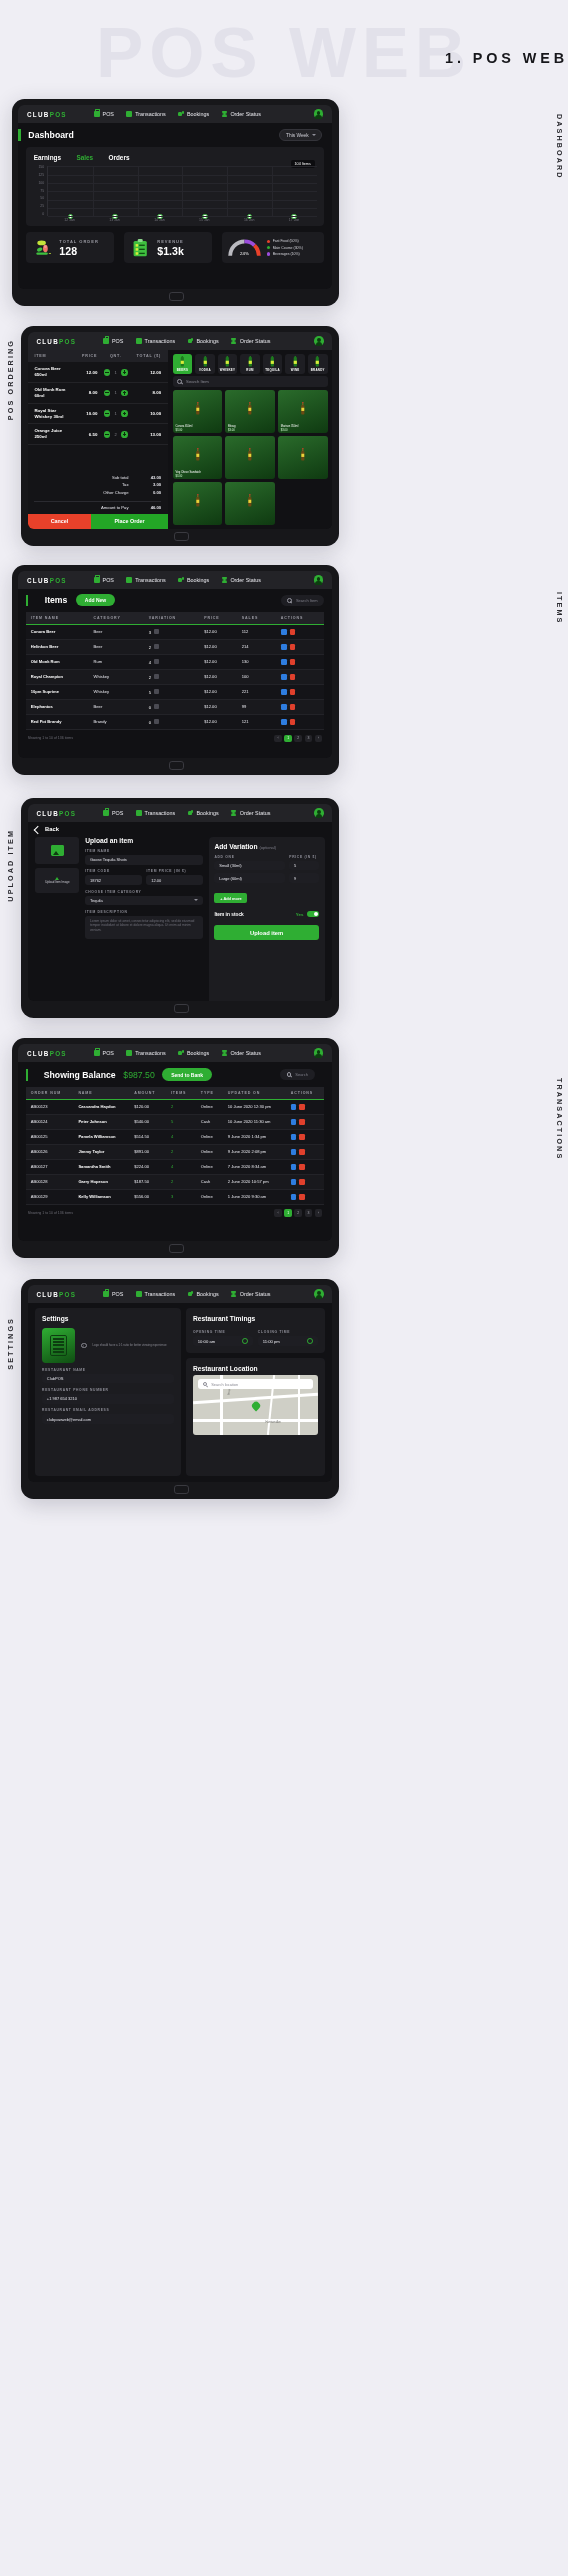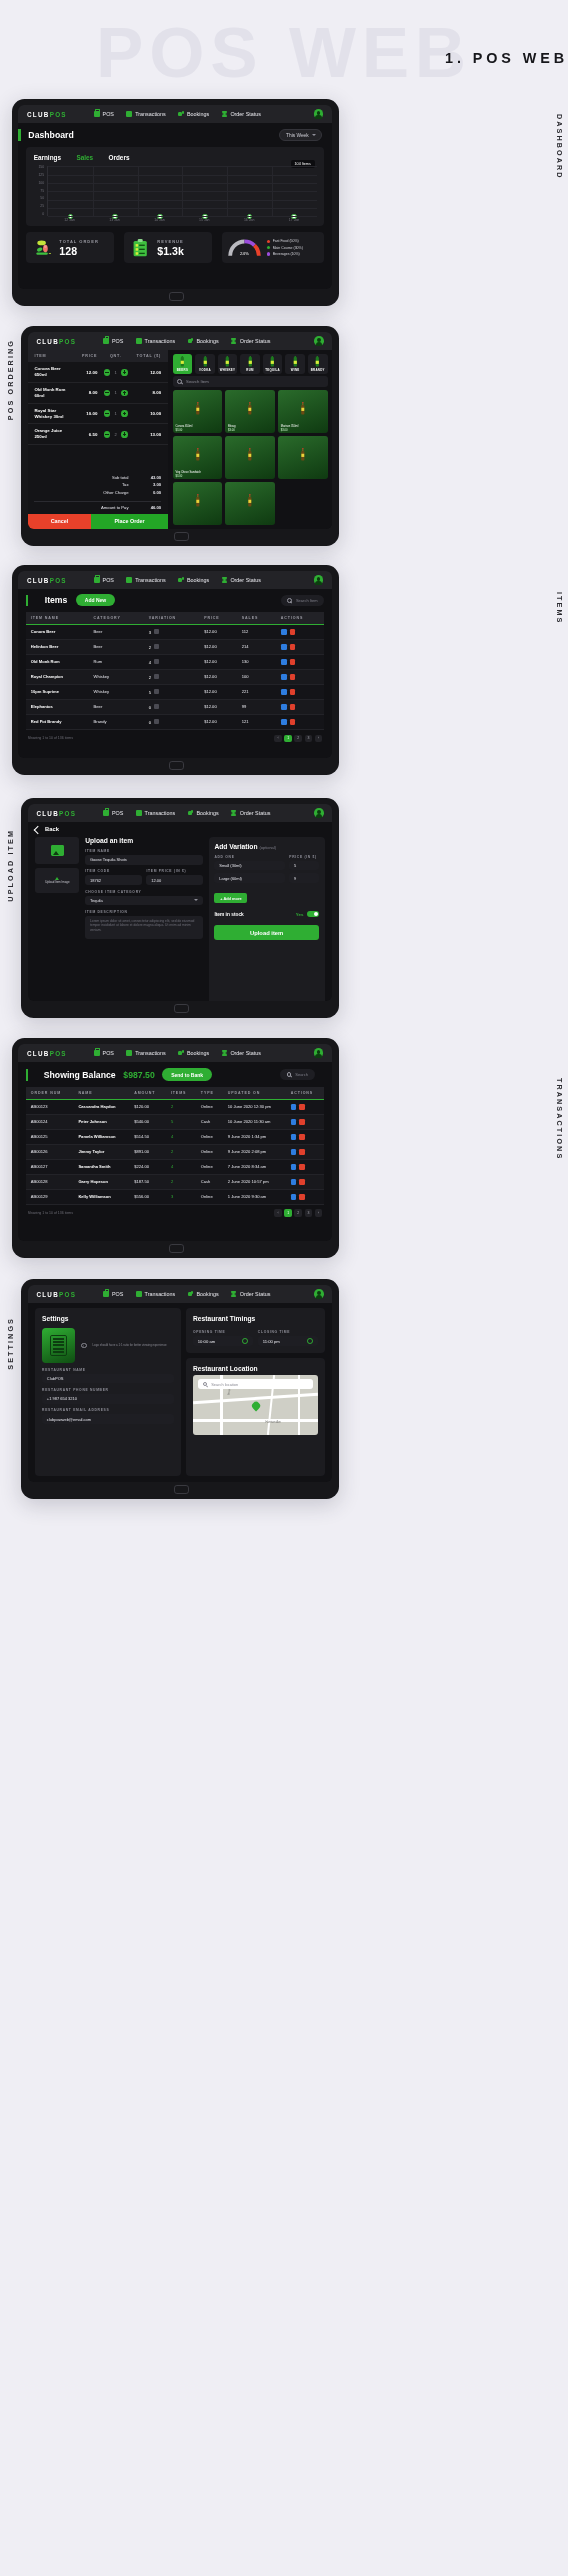--- a/index.html
+++ b/index.html
@@ -203,21 +203,21 @@
   .vrow { display:flex; gap:3.9px; align-items:flex-end; margin-bottom:2.9px;}
   .addmore { background:#2fae33; color:#fff; font-size:3.9px; font-weight:bold; border-radius:1.9px; padding:2.4px 5.8px; display:inline-block; margin-top:3.9px;}
   .stockrow { display:flex; align-items:center; margin-top:7.7px; font-size:4.8px; color:#fff; font-weight:bold;}
   .yes { margin-left:auto; color:#2fae33; font-size:4.4px; margin-right:3.9px;}
   .toggle { width:11.6px;height:5.8px;border-radius:2.9px;background:#2fae33;position:relative;}
   .toggle:after{content:"";position:absolute;right:0.8px;top:0.8px;width:4.2px;height:4.2px;border-radius:50%;background:#fff;}
   .upload-btn { background:#2fae33; color:#fff; text-align:center; font-size:5.8px; font-weight:bold; border-radius:2.9px; padding:4.8px 0; margin-top:7.7px;}
   
   .wallet { display:flex; align-items:center; gap:7.7px; padding:6.7px 9.6px 5.8px 0;}
   .w-title { font-size:8.7px; font-weight:bold; color:#fff;}
-  .w-amt { font-size:8.7px; font-weight:bold; color:#2fae33;}
+  .w-amt { font-size:8.7px; font-weight:normal; color:#2fae33;}
   .send { background:#2fae33; color:#fff; font-size:5px; font-weight:bold; border-radius:8.7px; padding:3.4px 8.7px;}
   
   .set-body { display:flex; gap:5.8px; padding:5.8px 7.7px; height:calc(100% - 17.3px);}
   .set-left { flex:1; background:#1c1c20; border-radius:3.9px; padding:6.7px; }
   .set-right { flex:1.05; display:flex; flex-direction:column; gap:4.8px;}
   .card-dark { background:#1c1c20; border-radius:3.9px; padding:6.7px;}
   .logo-box { width:33px;height:35px;border-radius:3.9px;background:linear-gradient(160deg,#2fae33,#0f4d12);display:flex;align-items:center;justify-content:center;flex:none;}
   .logo-inner{ width:17.3px;height:21px;border:1.4px solid #0d3d10;border-radius:1.9px;display:flex;flex-direction:column;gap:1.4px;padding:1.9px;}
   .logo-inner i{ display:block;height:1.9px;background:#0d3d10;}
   .logo-note { font-size:2.9px; color:#8a8a93; line-height:1.45;}

